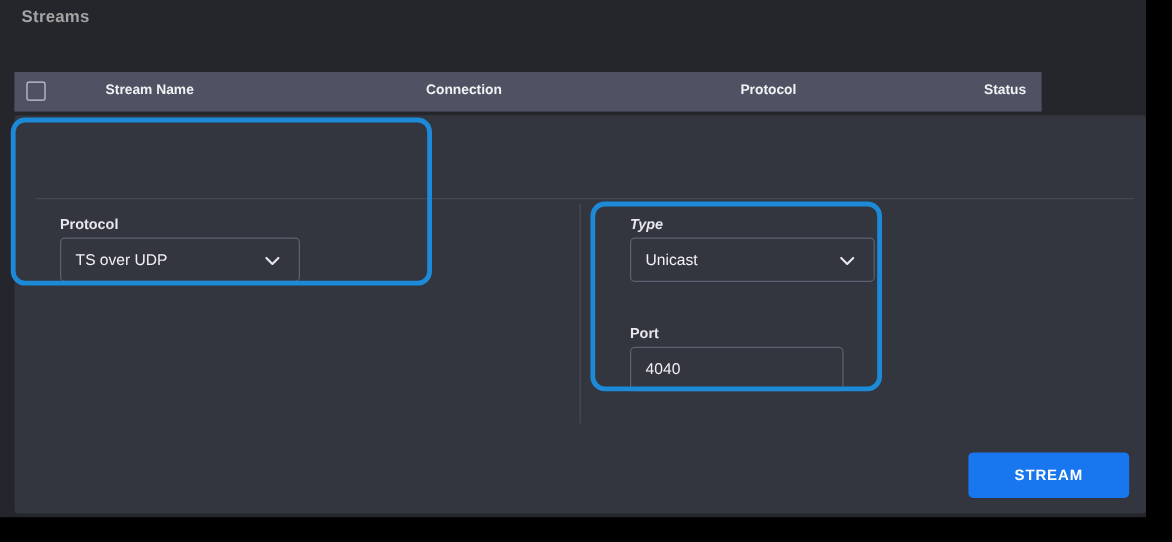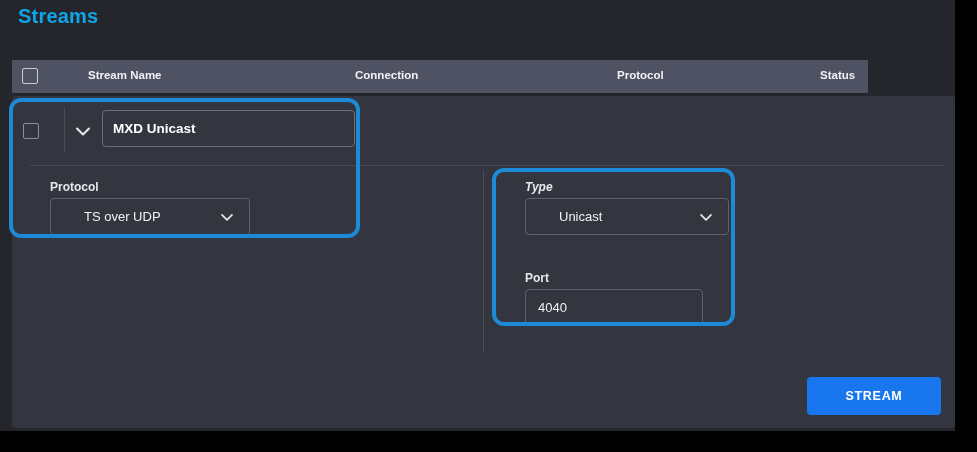--- a/index.html
+++ b/index.html
@@ -30,23 +30,23 @@
     position: absolute;
     left: 0; top: 0;
     width: 955px;
     height: 58px;
     background: #25262c;
   }
   .page-title {
     position: absolute;
     left: 18px;
     top: 5px;
-    font-size: 20px;
-    font-weight: bold;
-    color: #0ea5e9;
+    font-size: 14px;
+    font-weight: bold;
+    color: #a3a3a3;
     letter-spacing: 0.2px;
   }
   .add-stream-btn {
     position: absolute;
     left: 823px;
     top: 6px;
     width: 132px;
     height: 38px;
     background: #1877ef;
     border: none;
@@ -194,21 +194,21 @@
     box-sizing: border-box;
     color: #f1f2f4;
     font-family: "Liberation Sans", sans-serif;
     font-size: 13px;
     padding: 0 12px;
     outline: none;
     display: flex;
     align-items: center;
     cursor: pointer;
   }
-  .select-box .sel-value { flex: 1; margin-left: 21px; }
+  .select-box .sel-value { flex: 1; }
   .select-box .sel-chevron {
     width: 20px;
     height: 20px;
     display: block;
     flex: 0 0 20px;
   }
 
   
   .protocol-label { left: 38px; top: 84px; }
   .protocol-select { left: 38px; top: 102px; width: 200px; height: 37px; }
@@ -291,30 +291,20 @@
   <div class="table-header">
     <div class="th-checkbox"></div>
     <div class="th-label th-stream-name">Stream Name</div>
     <div class="th-label th-connection">Connection</div>
     <div class="th-label th-protocol">Protocol</div>
     <div class="th-label th-status">Status</div>
   </div>
 
   <div class="form-panel">
 
-    <div class="row-top">
-      <div class="row-checkbox"></div>
-      <div class="row-divider-v"></div>
-      <span class="expand-chevron">
-        <svg width="24" height="24" viewBox="0 0 24 24" fill="none" stroke="#e6e8ec" stroke-width="2.1" stroke-linecap="round" stroke-linejoin="round">
-          <polyline points="6,9.5 12,15.5 18,9.5"></polyline>
-        </svg>
-      </span>
-      <input class="name-input" type="text" value="MXD Unicast" style="">
-    </div>
 
     <div class="sep-h"></div>
     <div class="sep-v"></div>
 
     <div class="field-label protocol-label">Protocol</div>
     <div class="select-box protocol-select">
       <span class="sel-value">TS over UDP</span>
       <span class="sel-chevron">
         <svg width="20" height="20" viewBox="0 0 24 24" fill="none" stroke="#e6e8ec" stroke-width="2.1" stroke-linecap="round" stroke-linejoin="round">
           <polyline points="6,9.5 12,15.5 18,9.5"></polyline>

